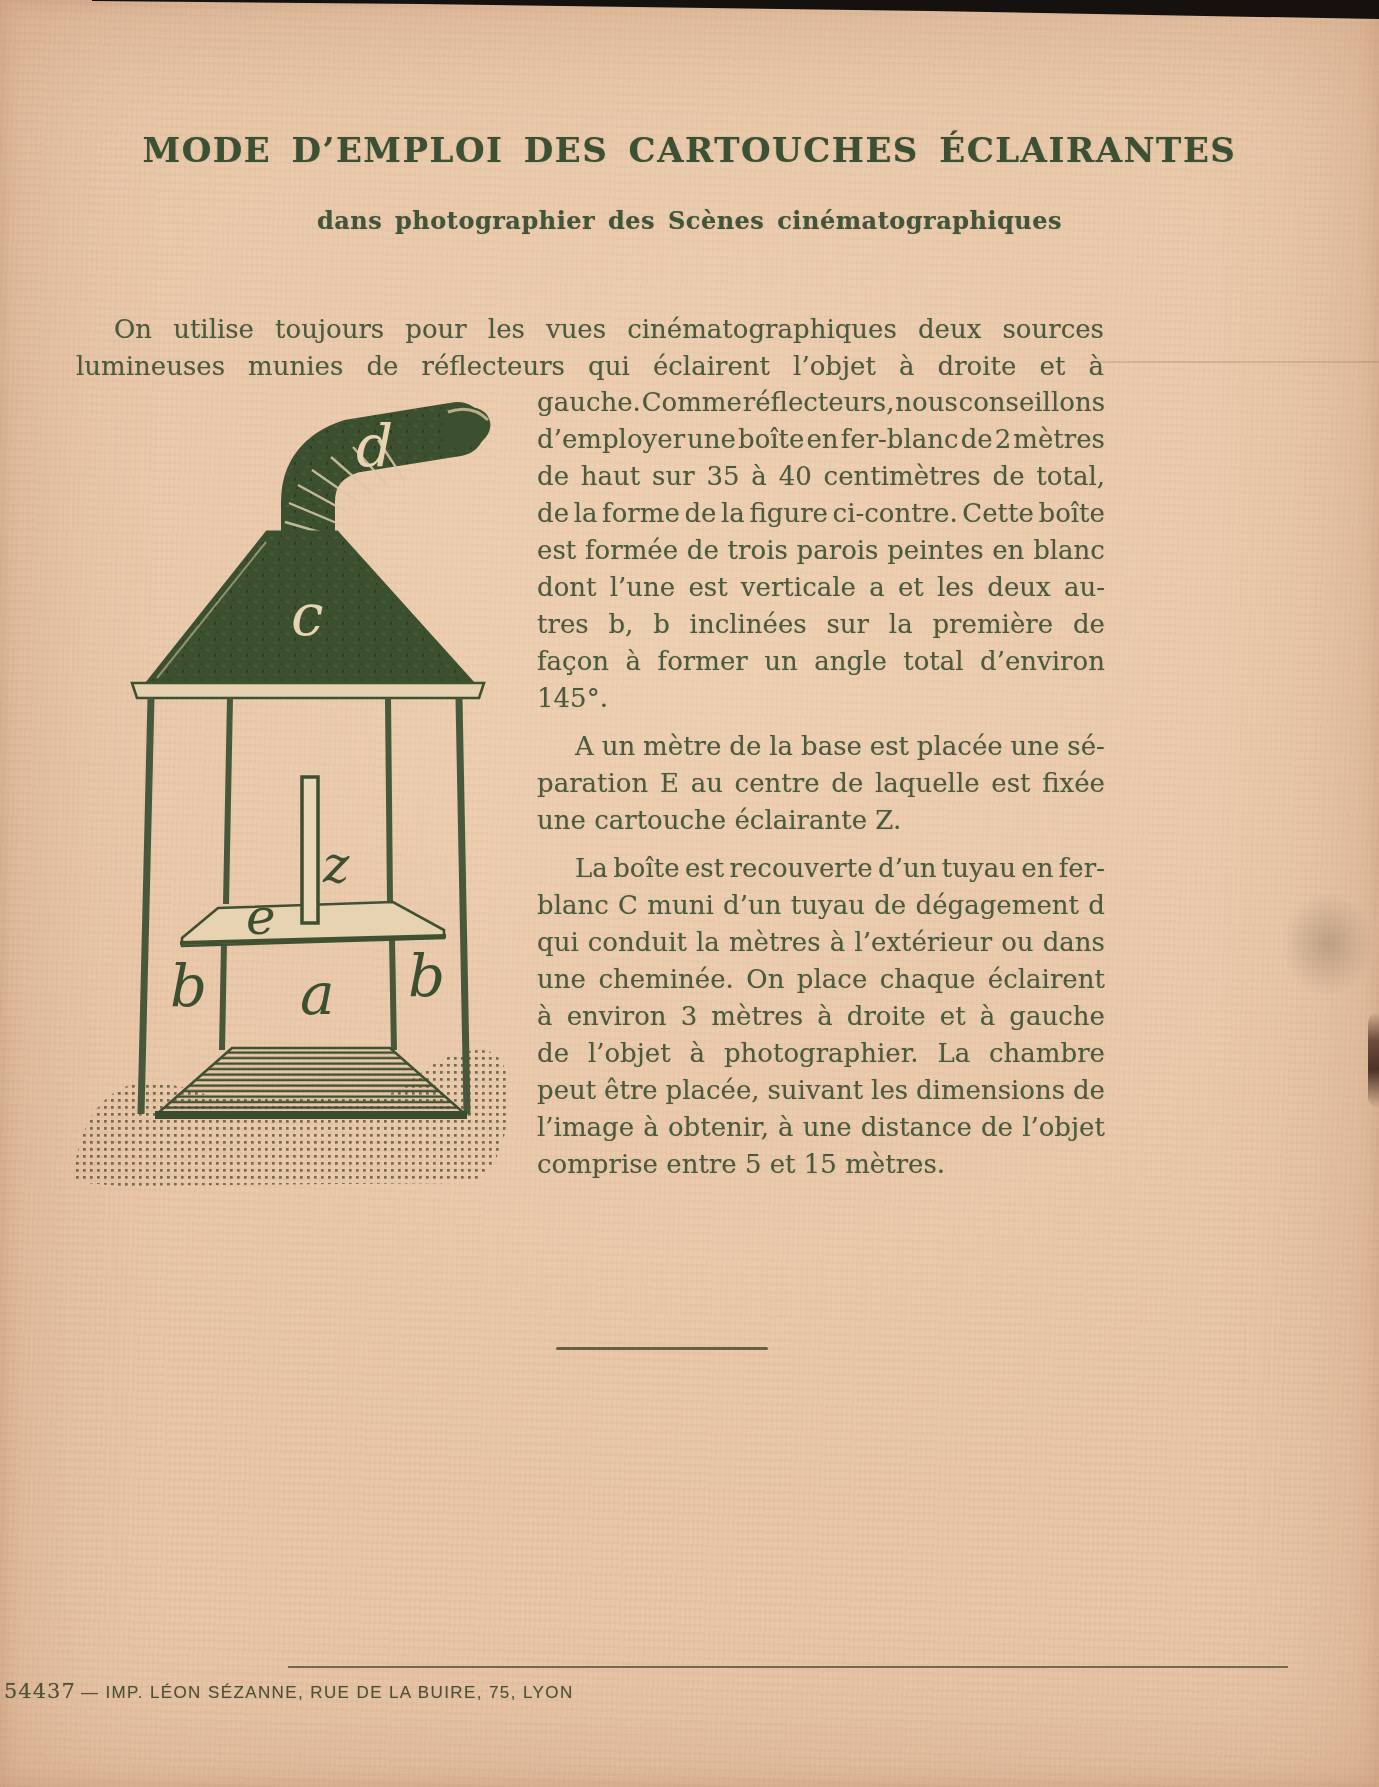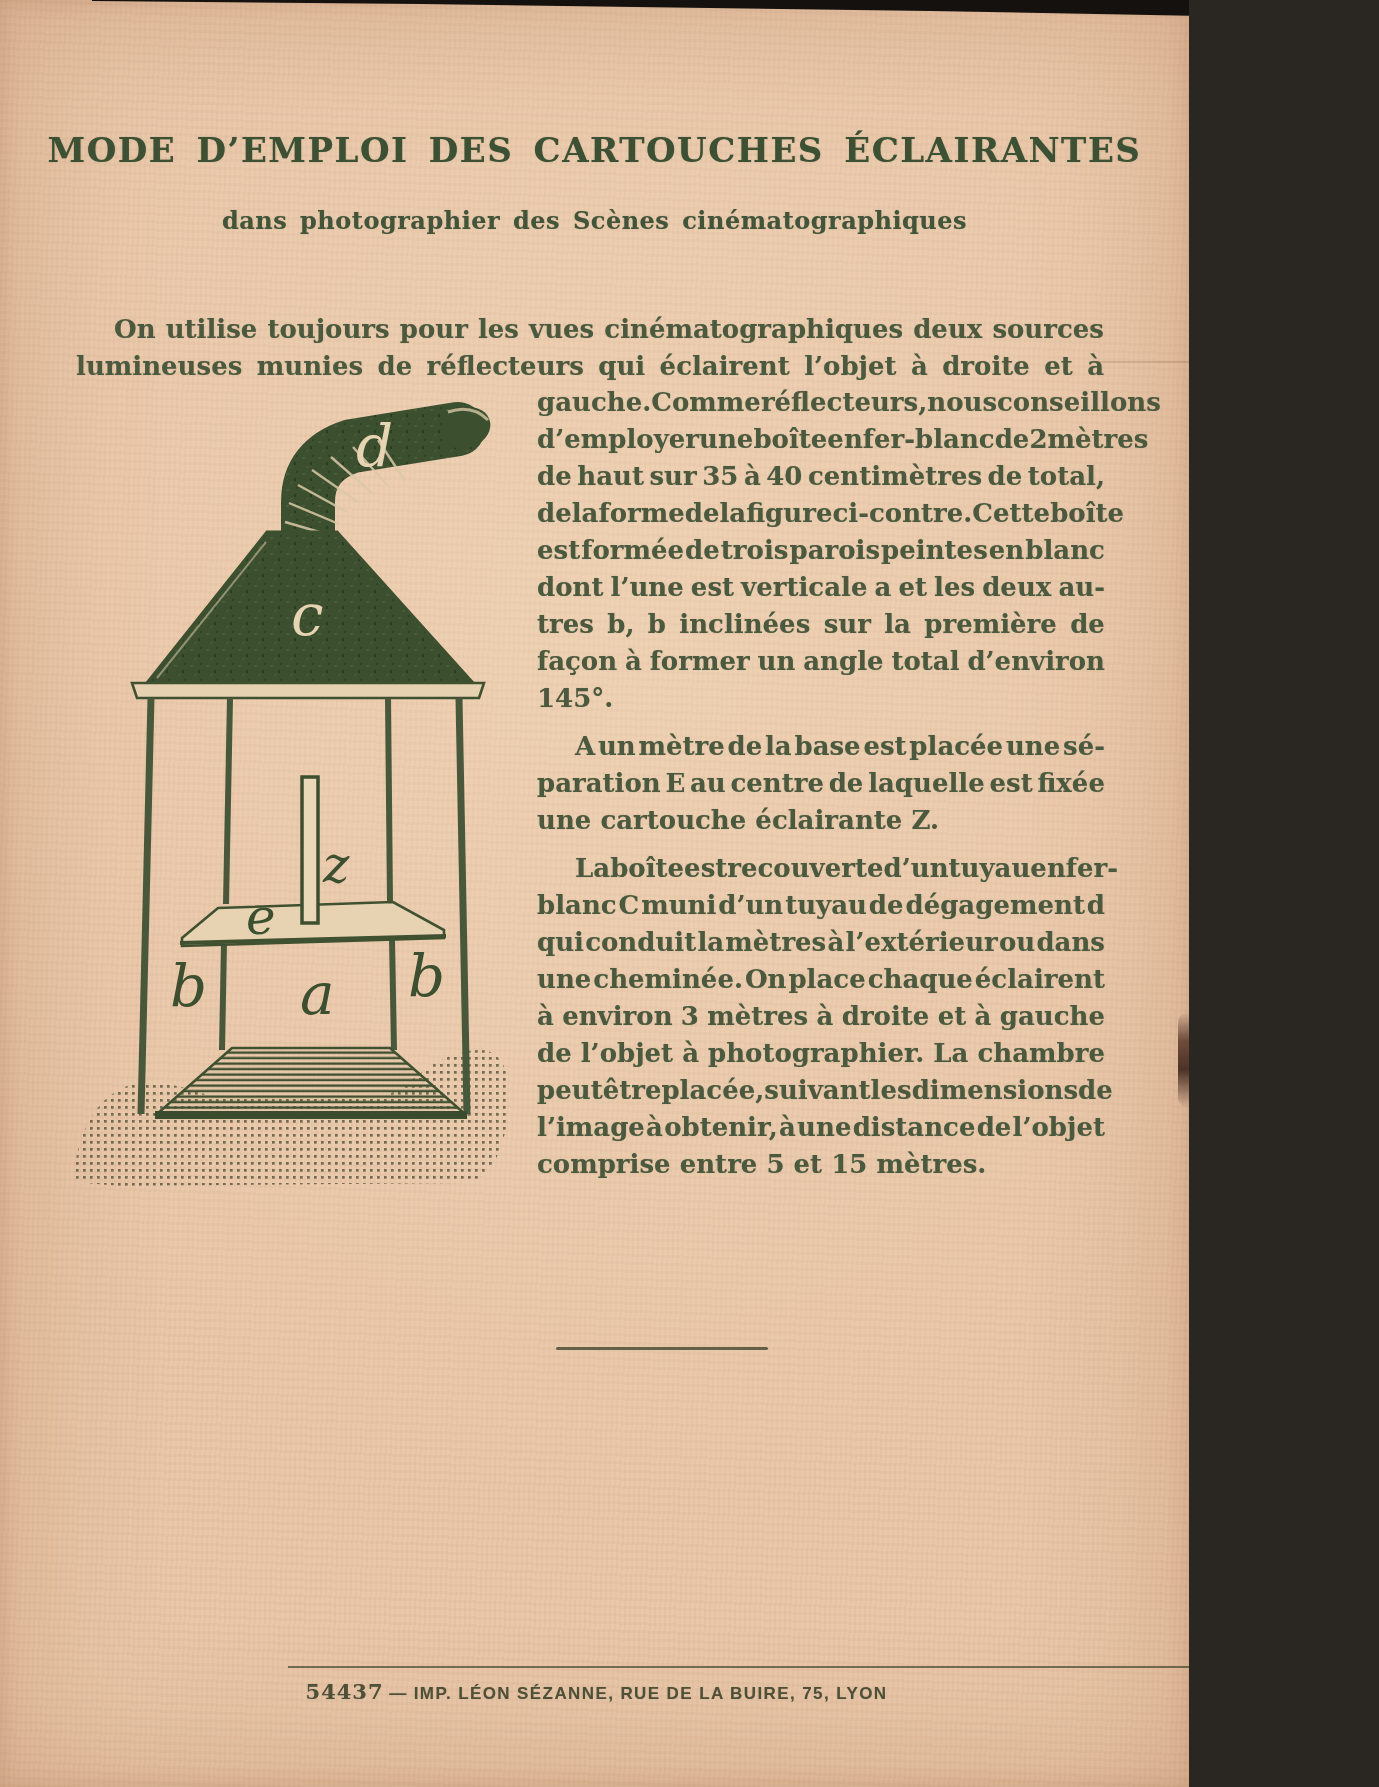--- a/index.html
+++ b/index.html
@@ -1,18 +1,18 @@
 <!DOCTYPE html>
 <html><head>
 <meta charset="utf-8">
 <style>
   html,body{margin:0;padding:0;background:#2a2622;}
   .page{
     position:relative;
-    width:1189px;height:1787px;
+    width:1379px;height:1787px;
     overflow:hidden;
     font-family:"DejaVu Serif", serif;
     background:
       radial-gradient(120% 90% at 52% 35%, rgba(252,233,206,.30) 0%, rgba(252,233,206,0) 55%),
       repeating-linear-gradient(92deg, rgba(173,122,82,.05) 0 2px, rgba(0,0,0,0) 2px 5px),
       repeating-linear-gradient(2deg, rgba(120,80,50,.035) 0 3px, rgba(0,0,0,0) 3px 8px),
       #e9c7a9;
     box-shadow: inset 0 0 150px rgba(158,100,62,.30), inset 0 0 20px rgba(140,85,50,.18);
     color:#4b5a3e;
   }
@@ -29,21 +29,21 @@
     letter-spacing:.5px;word-spacing:4px;color:#42553a;
     text-shadow:0 0 1px rgba(66,85,58,.45);
   }
   .textblock{position:absolute;font-size:26px;line-height:37px;}
   .textblock .line{display:flex;justify-content:space-between;height:37px;white-space:nowrap;}
   .textblock .line.plain{display:block;}
   .textblock .line.indent{padding-left:38px;}
   .intro{top:311px;left:76px;width:1028px;}
   .column{top:384px;left:537px;width:568px;}
   .para + .para{margin-top:11px;}
-  .textblock, .imprint{text-shadow:0 0 1px rgba(75,90,62,.35);font-weight:bold;}
+  .textblock, .imprint{text-shadow:0 0 1px rgba(75,90,62,.35);}
   .figure{position:absolute;left:60px;top:390px;width:460px;height:805px;}
   .fig-label{font-family:"DejaVu Serif",serif;font-style:italic;}
   .divider{
     position:absolute;left:556px;top:1347px;width:212px;height:3px;
     background:#4d4d36;opacity:.85;border-radius:2px;
   }
   .crease{position:absolute;left:1095px;top:361px;width:284px;height:2px;background:rgba(125,92,62,.20);}
   .stain-smudge{
     position:absolute;left:1282px;top:892px;width:92px;height:104px;border-radius:50%;
     background:radial-gradient(closest-side, rgba(108,94,78,.32), rgba(108,94,78,0));
@@ -56,21 +56,21 @@
   .edge-mark-2{
     position:absolute;right:0;top:1012px;width:11px;height:96px;
     border-radius:12px 0 0 12px;
     background:linear-gradient(180deg, rgba(74,42,30,.0), rgba(74,42,30,.75) 30%, rgba(52,28,20,.85) 60%, rgba(74,42,30,.0));
   }
   .footer-rule{
     position:absolute;left:288px;top:1666px;width:1000px;height:2px;
     background:#55523a;opacity:.8;
   }
   .imprint{
-    position:absolute;left:4px;right:0;top:1679px;text-align:center;
+    position:absolute;left:4px;right:0;top:1679px;
     color:#4f5038;
   }
   .imprint .num{font-family:"DejaVu Serif",serif;font-size:21px;letter-spacing:1px;}
   .imprint .txt{font-family:"Liberation Sans",sans-serif;font-size:17px;letter-spacing:1.4px;}
 </style>
 </head>
 <body>
 
 <div class="page">
 

